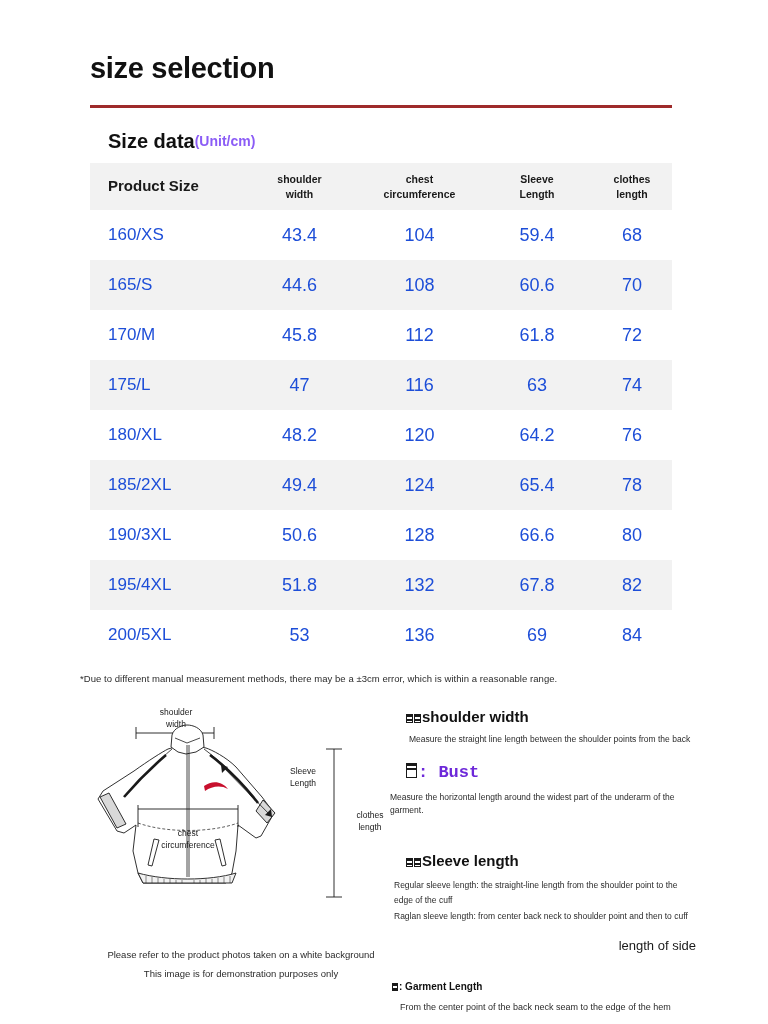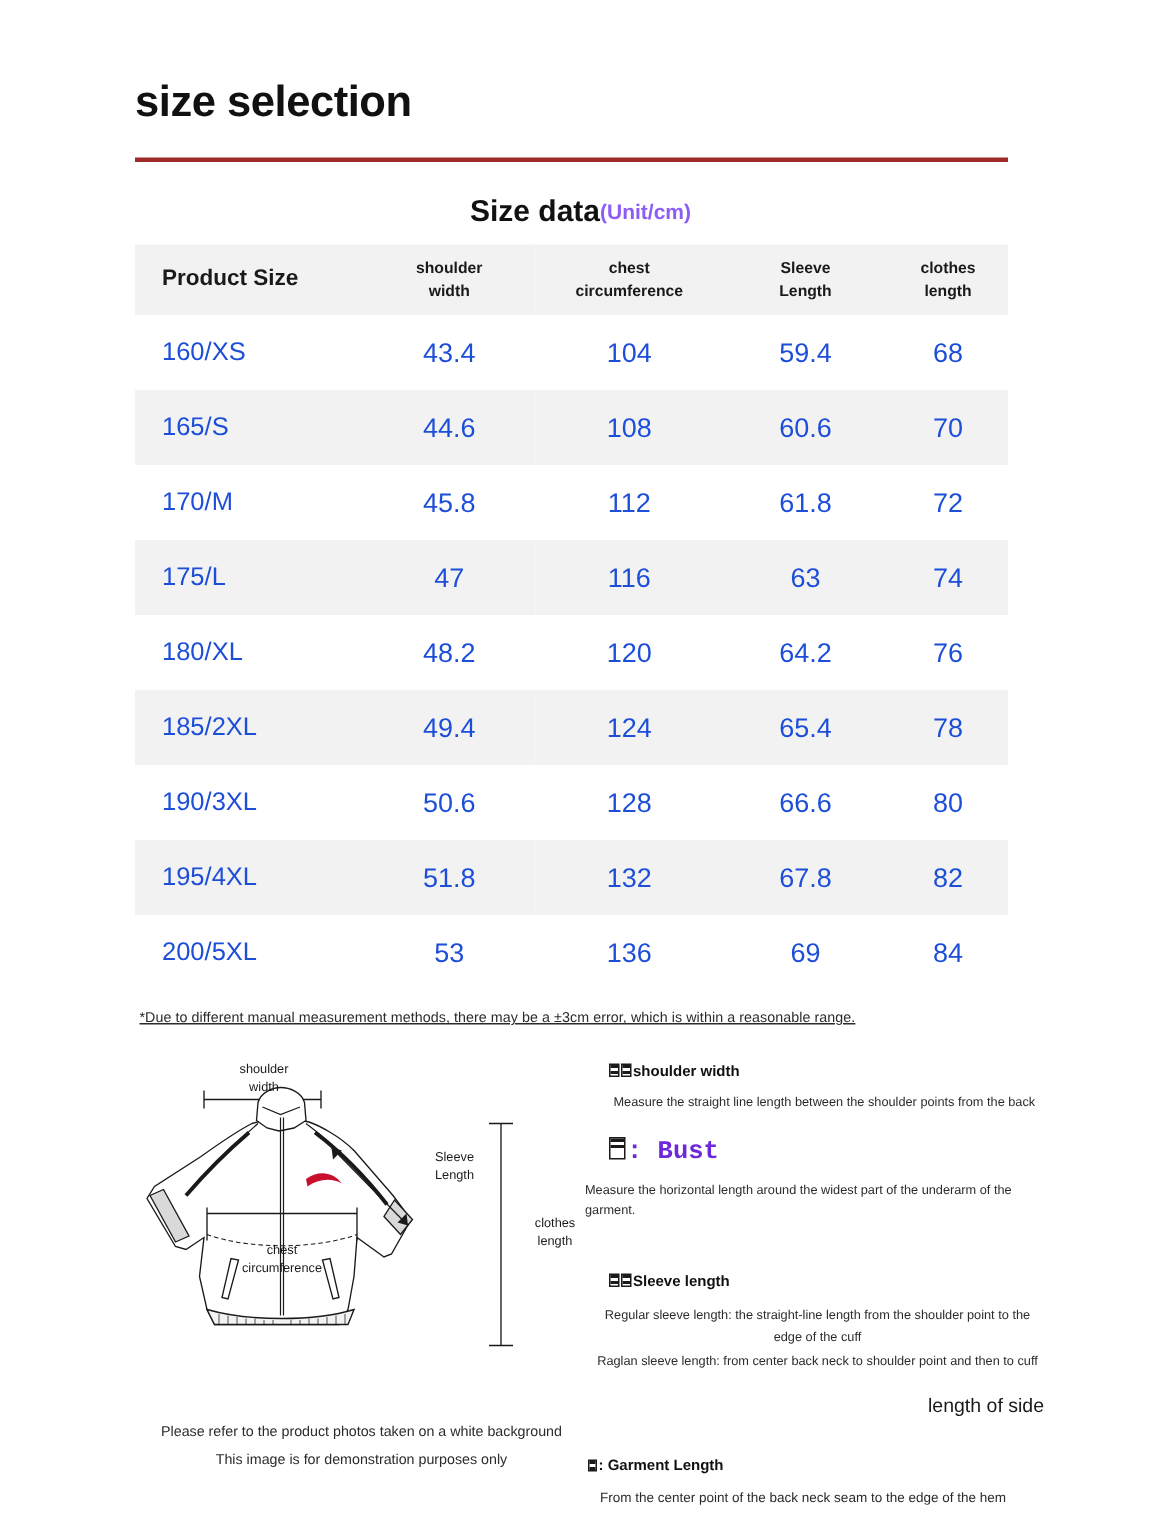--- a/index.html
+++ b/index.html
@@ -33,21 +33,21 @@
     background: #9e2a2a;
   }
 
   
   .caption-row {
     position: absolute;
     left: 90px; top: 120px;
     width: 582px; height: 42px;
     display: flex;
     align-items: center;
-    justify-content: center;
+    justify-content: flex-start;
   }
   .caption-title {
     font-size: 20px;
     font-weight: 700;
     color: #111111;
     padding-left: 18px;
   }
   .caption-unit {
     font-size: 14px;
     font-weight: 700;
@@ -100,26 +100,25 @@
 
   .col-w-name { width: 152px; }
   .col-w-1    { width: 115px; }
   .col-w-2    { width: 125px; }
   .col-w-3    { width: 110px; }
   .col-w-4    { width: 80px;  }
 
   
   .footnote {
     position: absolute;
-    left: 93px; top: 673px;
+    left: 80px; top: 673px;
     width: 600px;
     font-size: 9.5px;
     color: #2b2b2b;
     letter-spacing: 0.05px;
-    text-decoration: underline;
   }
 
   
   .illustration {
     position: absolute;
     left: 86px; top: 705px;
     width: 310px; height: 230px;
   }
   .caption-bottom {
     position: absolute;
@@ -131,21 +130,21 @@
     line-height: 2.0;
   }
 
   
   .instructions {
     position: absolute;
     left: 378px; top: 708px;
     width: 318px;
   }
   .ins-head {
-    font-size: 10px;
+    font-size: 15px;
     font-weight: 700;
     color: #111111;
     margin: 0 0 8px 28px;
   }
   .ins-body {
     font-size: 8.5px;
     color: #2b2b2b;
     margin: 0 0 4px 12px;
     line-height: 1.5;
     padding-left: 19px;
@@ -158,21 +157,21 @@
     font-family: Liberation Mono, monospace;
   }
   .ins-body-wide {
     font-size: 8.5px;
     color: #2b2b2b;
     margin: 0 0 6px 12px;
     line-height: 1.5;
   }
   .ins-head-2 { margin: 36px 0 9px 28px; }
   .ins-center {
-    text-align: center;
+    text-align: left;
     font-size: 8.5px;
     color: #2b2b2b;
     line-height: 1.7;
     margin: 0 0 2px 16px;
   }
   .ins-side {
     text-align: right;
     font-size: 13px;
     color: #1a1a1a;
     margin: 14px 0 0 0;

